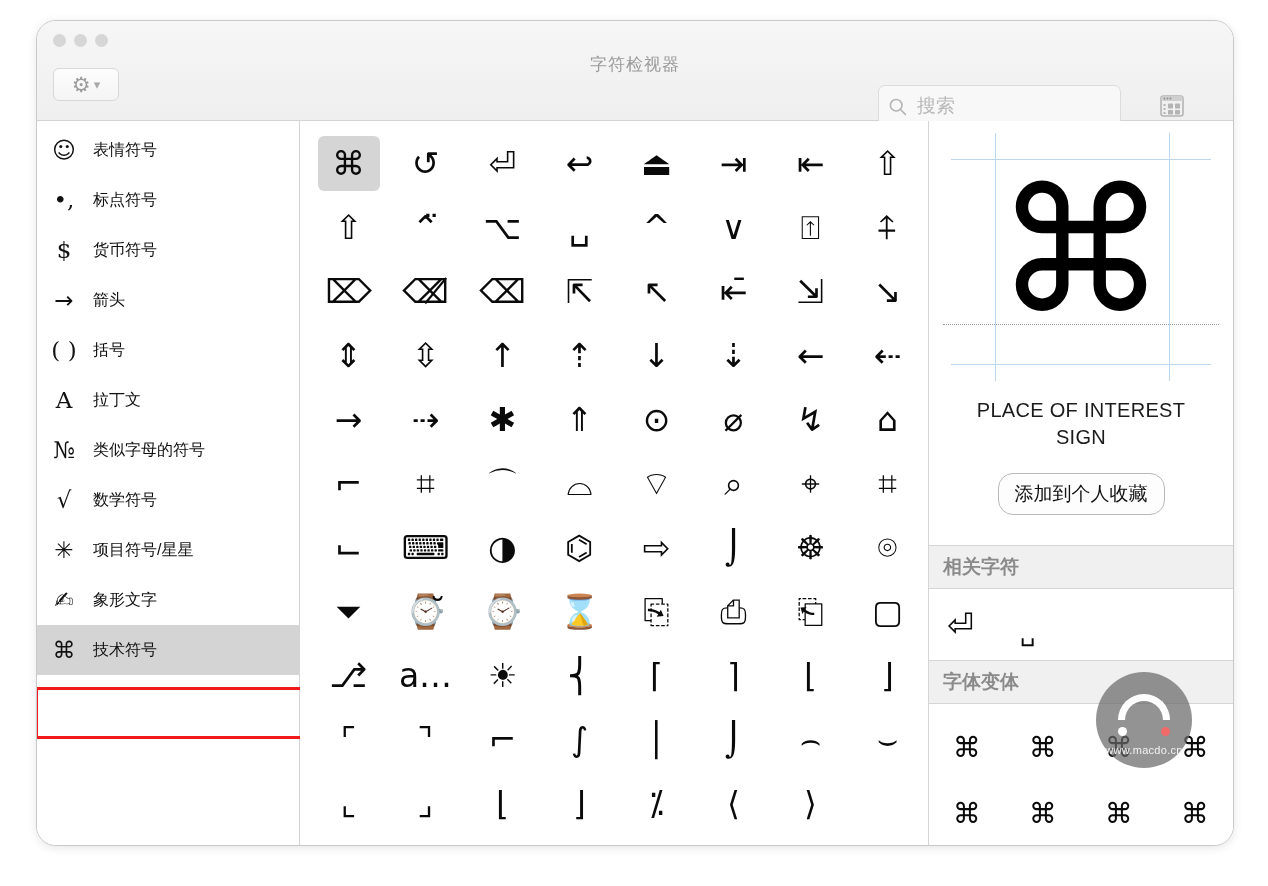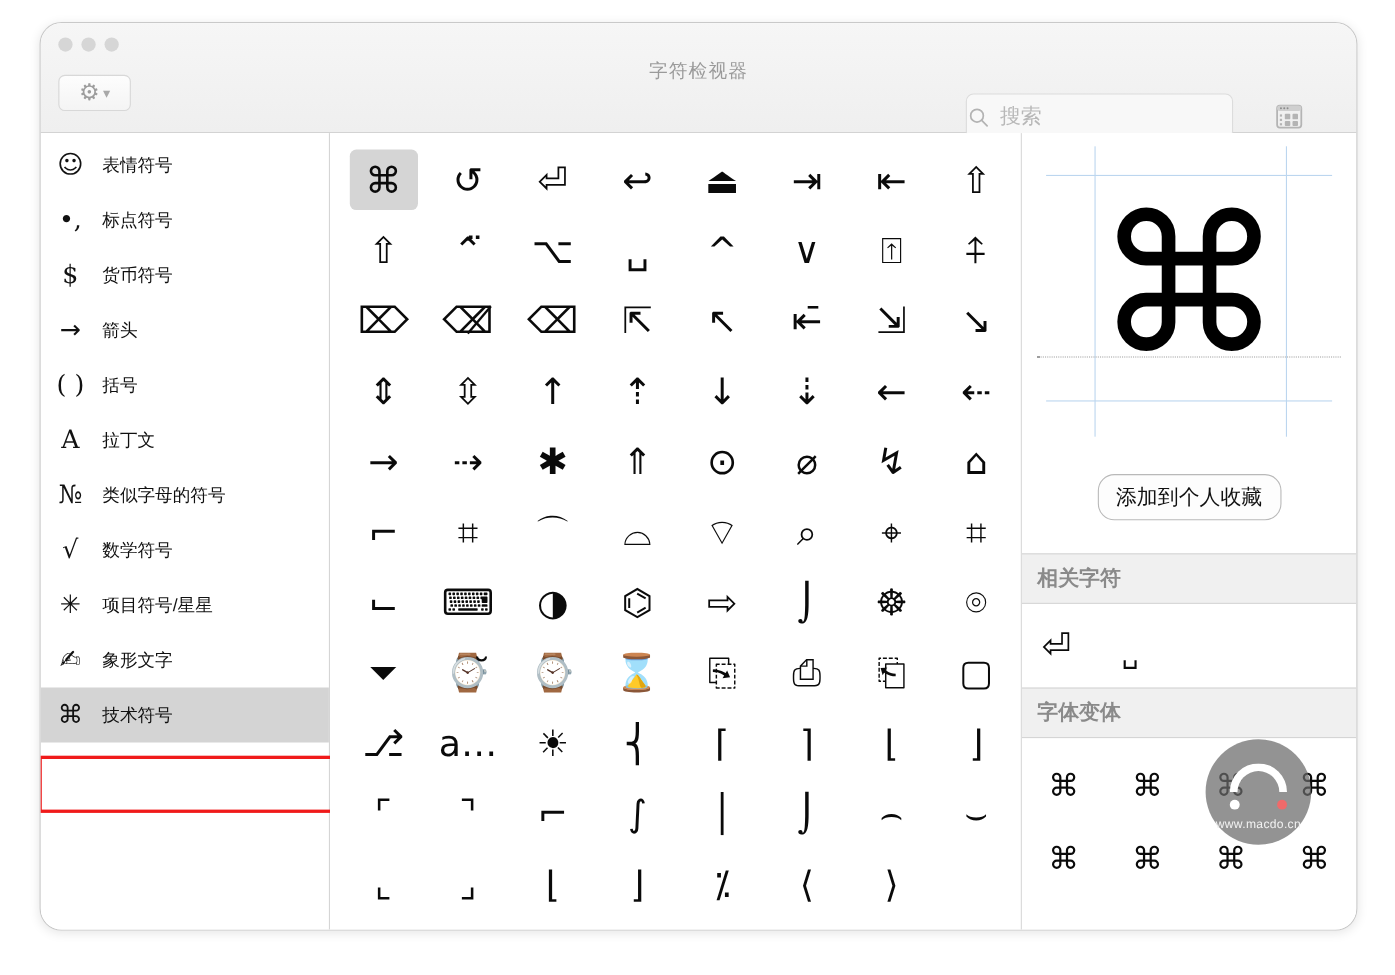--- a/index.html
+++ b/index.html
@@ -45,21 +45,21 @@
     display: flex; align-items: center; justify-content: center; gap: 3px;
   }
   .gear-glyph { font-size: 21px; color: #9d9d9d; line-height: 1; }
   .chev { font-size: 13px; color: #a8a8a8; line-height: 1; }
 
   .search-box {
     position: absolute; right: 112px; top: 64px;
     width: 243px; height: 42px;
     border: 1px solid #dcdcdc; border-radius: 7px;
     background: #f8f8f8;
-    display: flex; align-items: center; padding: 0 0; gap: 9px;
+    display: flex; align-items: center; padding: 0 8px; gap: 9px;
   }
   .search-icon { width: 21px; height: 21px; flex: 0 0 auto; color: #b3b3b3; }
   .search-ph { font-size: 19px; color: #b8b8b8; }
 
   .panel-btn {
     position: absolute; right: 44px; top: 68px;
     width: 34px; height: 34px;
     display: flex; align-items: center; justify-content: center;
   }
 
@@ -581,20 +581,21 @@
           <div class="guides">
             <div class="gv vline" style="left:66px;"></div>
             <div class="gv vline" style="left:240px;"></div>
             <div class="gv hline" style="top:38px;"></div>
             <div class="gv hline" style="top:243px;"></div>
             <div class="baseline" style="top:203px;"></div>
           </div>
           <div class="big-char">⌘</div>
         </div>
 
+        <div class="char-name">PLACE OF INTEREST SIGN</div>
 
         <div class="fav-btn">添加到个人收藏</div>
 
         <div class="sec-head" style="margin-top:26px;">相关字符</div>
         <div class="related-row" id="related-row">
             <span class="">⏎</span>
             <span class="r2">␣</span>
           </div>
 
         <div class="sec-head">字体变体</div>

